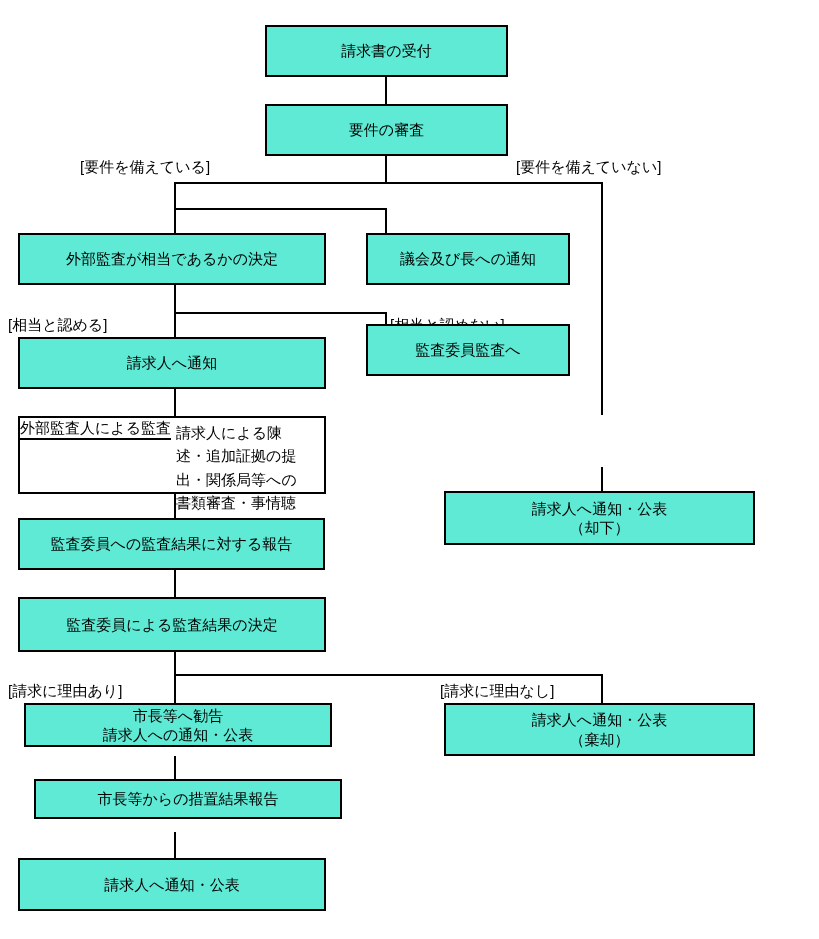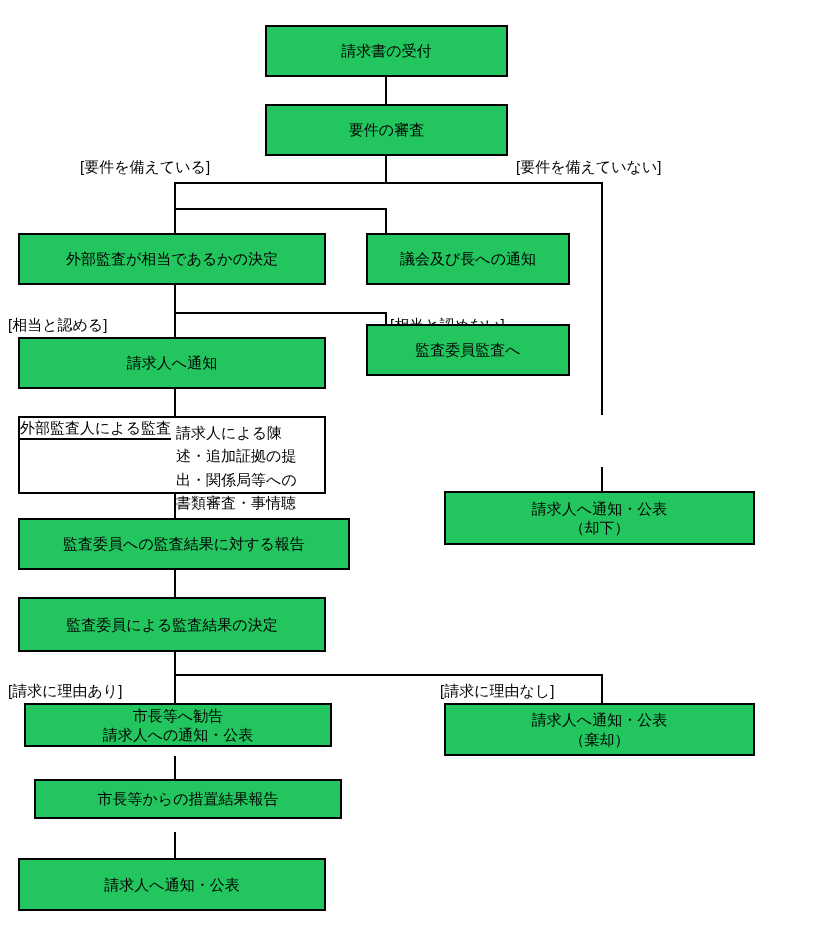--- a/index.html
+++ b/index.html
@@ -14,21 +14,21 @@
     background: #ffffff;
     font-family: "Liberation Sans", "DejaVu Sans", sans-serif;
     font-size: 15px;
     color: #000000;
     overflow: hidden;
   }
   .box {
     position: absolute;
     box-sizing: border-box;
     border: 2px solid #000000;
-    background: #22c55e;
+    background: #5eead4;
     display: flex;
     flex-direction: column;
     align-items: center;
     justify-content: center;
     text-align: center;
     line-height: 1.3;
   }
   .box .line-item {
     display: block;
   }
@@ -107,21 +107,21 @@
     <div class="split-header">外部監査人による監査</div>
     <div class="split-body">請求人による陳述・追加証拠の提出・関係局等への書類審査・事情聴取</div>
   </div>
 
 
   <div class="box" style="left:444px;top:491px;width:311px;height:54px">
     <span class="line-item">請求人へ通知・公表</span>
     <span class="line-item">（却下）</span>
   </div>
 
-  <div class="box" style="left:18px;top:518px;width:332px;height:52px">監査委員への監査結果に対する報告</div>
+  <div class="box" style="left:18px;top:518px;width:307px;height:52px">監査委員への監査結果に対する報告</div>
   <div class="box" style="left:18px;top:597px;width:308px;height:55px">監査委員による監査結果の決定</div>
 
   <div class="box" style="left:24px;top:703px;width:308px;height:44px">
     <span class="line-item">市長等へ勧告</span>
     <span class="line-item">請求人への通知・公表</span>
   </div>
 
   <div class="box" style="left:444px;top:703px;width:311px;height:53px">
     <span class="line-item">請求人へ通知・公表</span>
     <span class="line-item">（棄却）</span>

